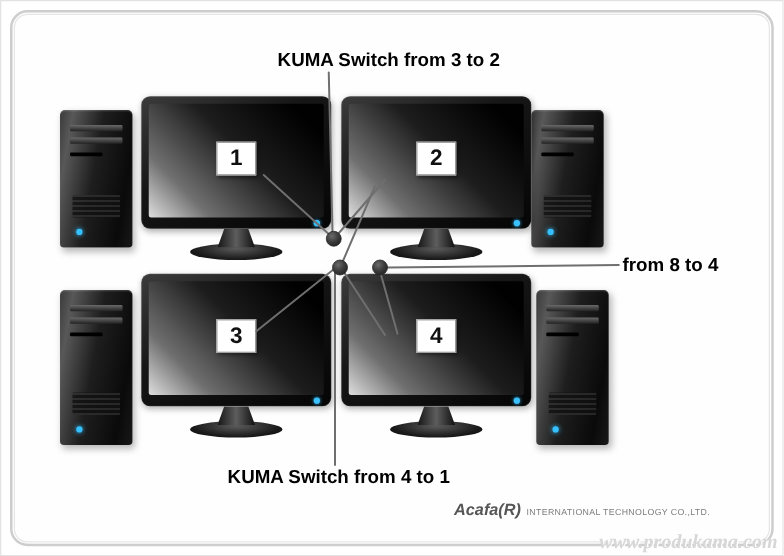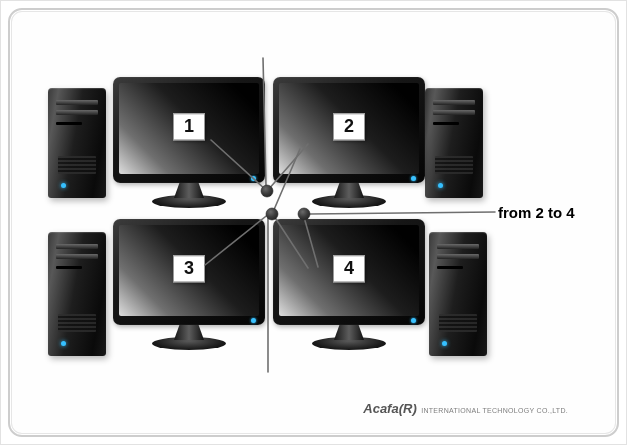--- a/index.html
+++ b/index.html
@@ -217,19 +217,22 @@
       <line x1="273" y1="215" x2="307" y2="267"></line>
       <line x1="303" y1="216" x2="317" y2="266"></line>
     </g>
     <g fill="url(#nodeGrad)" stroke="#262626" stroke-width="0.6">
       <circle cx="266" cy="190" r="6"></circle>
       <circle cx="271" cy="213" r="6"></circle>
       <circle cx="303" cy="213" r="6"></circle>
     </g>
   </svg>
 
-  <div class="annotation right">from 2 to 4</div>
+  <div class="annotation top">KUMA Switch from 3 to 2</div>
+  <div class="annotation right">from 8 to 4</div>
+  <div class="annotation bottom">KUMA Switch from 4 to 1</div>
 
   <div class="brand">
     <span class="brand-name">Acafa(R)</span>
     <span class="brand-suffix">INTERNATIONAL TECHNOLOGY CO.,LTD.</span>
   </div>
+  <div class="watermark">www.produkama.com</div>
 </div>
 
 </body></html>

